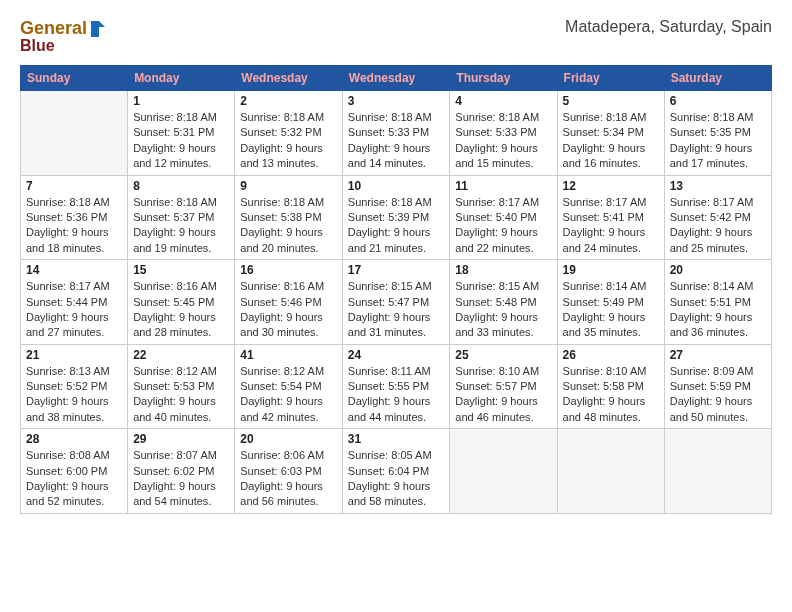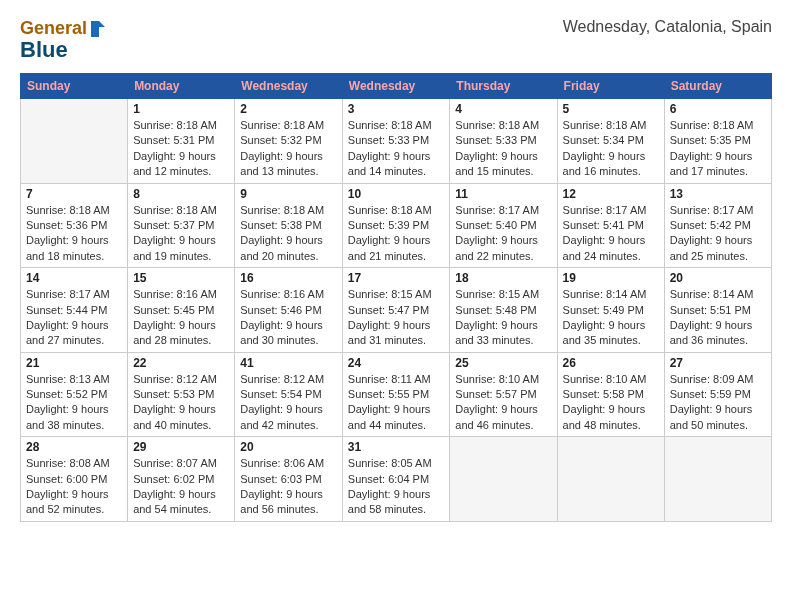--- a/index.html
+++ b/index.html
@@ -84,25 +84,25 @@
 <div class="page">
   <div class="header">
     <div class="logo-wrapper">
       <div>
         <div style="display:flex;align-items:center;gap:2px;">
           <span style="font-size:18px;font-weight:bold;color:#a16207;">General</span>
           <svg width="16" height="16" viewBox="0 0 16 16">
             <polygon points="2,0 10,0 16,6 10,6 10,16 2,16" fill="#1a6bb5"></polygon>
           </svg>
         </div>
-        <div style="font-size:22px;font-weight:bold;color:#0c4a6e;margin-top:-2px;">Blue</div>
+        <div style="font-size:16px;font-weight:bold;color:#7f1d1d;margin-top:-2px;">Blue</div>
       </div>
     </div>
     <div class="title-block">
-      <div class="subtitle">Wednesday, Catalonia, Spain</div>
+      <div class="subtitle">Matadepera, Saturday, Spain</div>
     </div>
   </div>
 
   <table class="calendar">
     <thead>
       <tr>
         <th>Sunday</th>
         <th>Monday</th>
         <th>Wednesday</th>
         <th>Wednesday</th>

